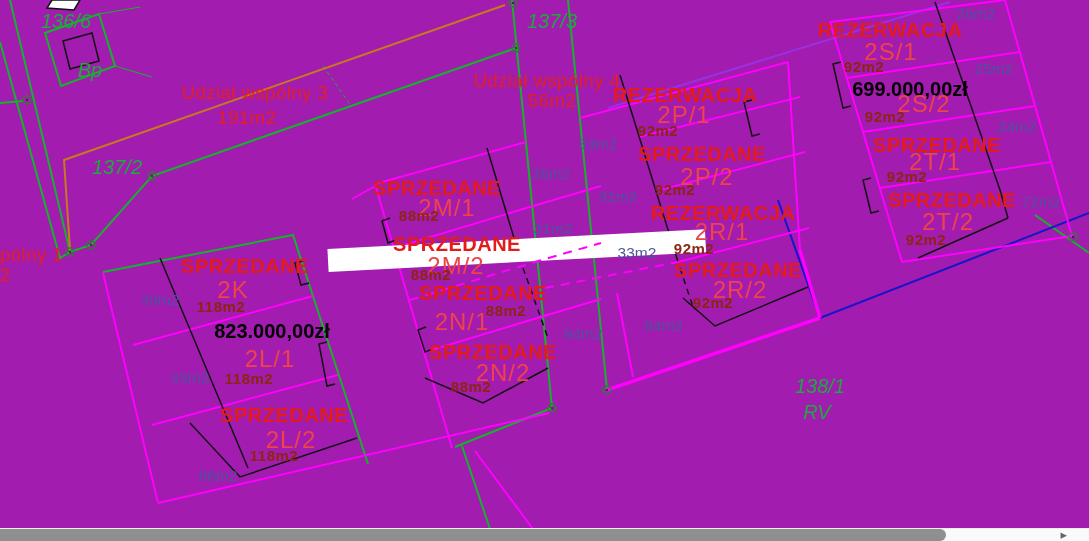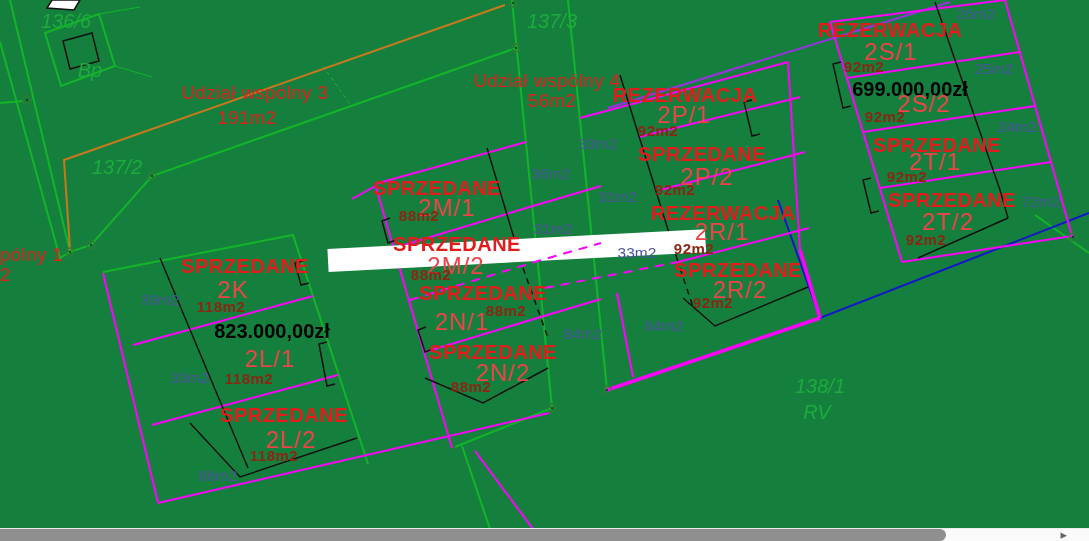--- a/index.html
+++ b/index.html
@@ -1,16 +1,16 @@
 <!DOCTYPE html>
 <html><head>
 <meta charset="utf-8">
 <style>
   html,body{margin:0;padding:0;background:#fff;}
-  #stage{position:relative;width:1089px;height:541px;background:#15803d;overflow:hidden;
+  #stage{position:relative;width:1089px;height:541px;background:#a21caf;overflow:hidden;
          font-family:"Liberation Sans",sans-serif;}
   svg text{font-family:"Liberation Sans",sans-serif;}
   .ts{font-weight:bold;font-size:20px;fill:#e31b1b;letter-spacing:.5px;text-anchor:middle;}
   .tu{font-size:24px;fill:#ee4348;letter-spacing:1px;text-anchor:middle;}
   .ta{font-weight:bold;font-size:15px;fill:#8b2612;letter-spacing:.5px;text-anchor:middle;}
   .tp{font-weight:bold;font-size:20px;fill:#000;text-anchor:middle;}
   .ty{font-size:15.5px;fill:#4b549c;text-anchor:middle;}
   .tg{font-style:italic;font-size:20px;fill:#1cab3c;text-anchor:middle;}
   .tc{font-size:18.5px;fill:#e3201f;letter-spacing:.5px;text-anchor:middle;}
   .tcl{font-size:18.5px;fill:#e3201f;letter-spacing:.5px;text-anchor:start;}

